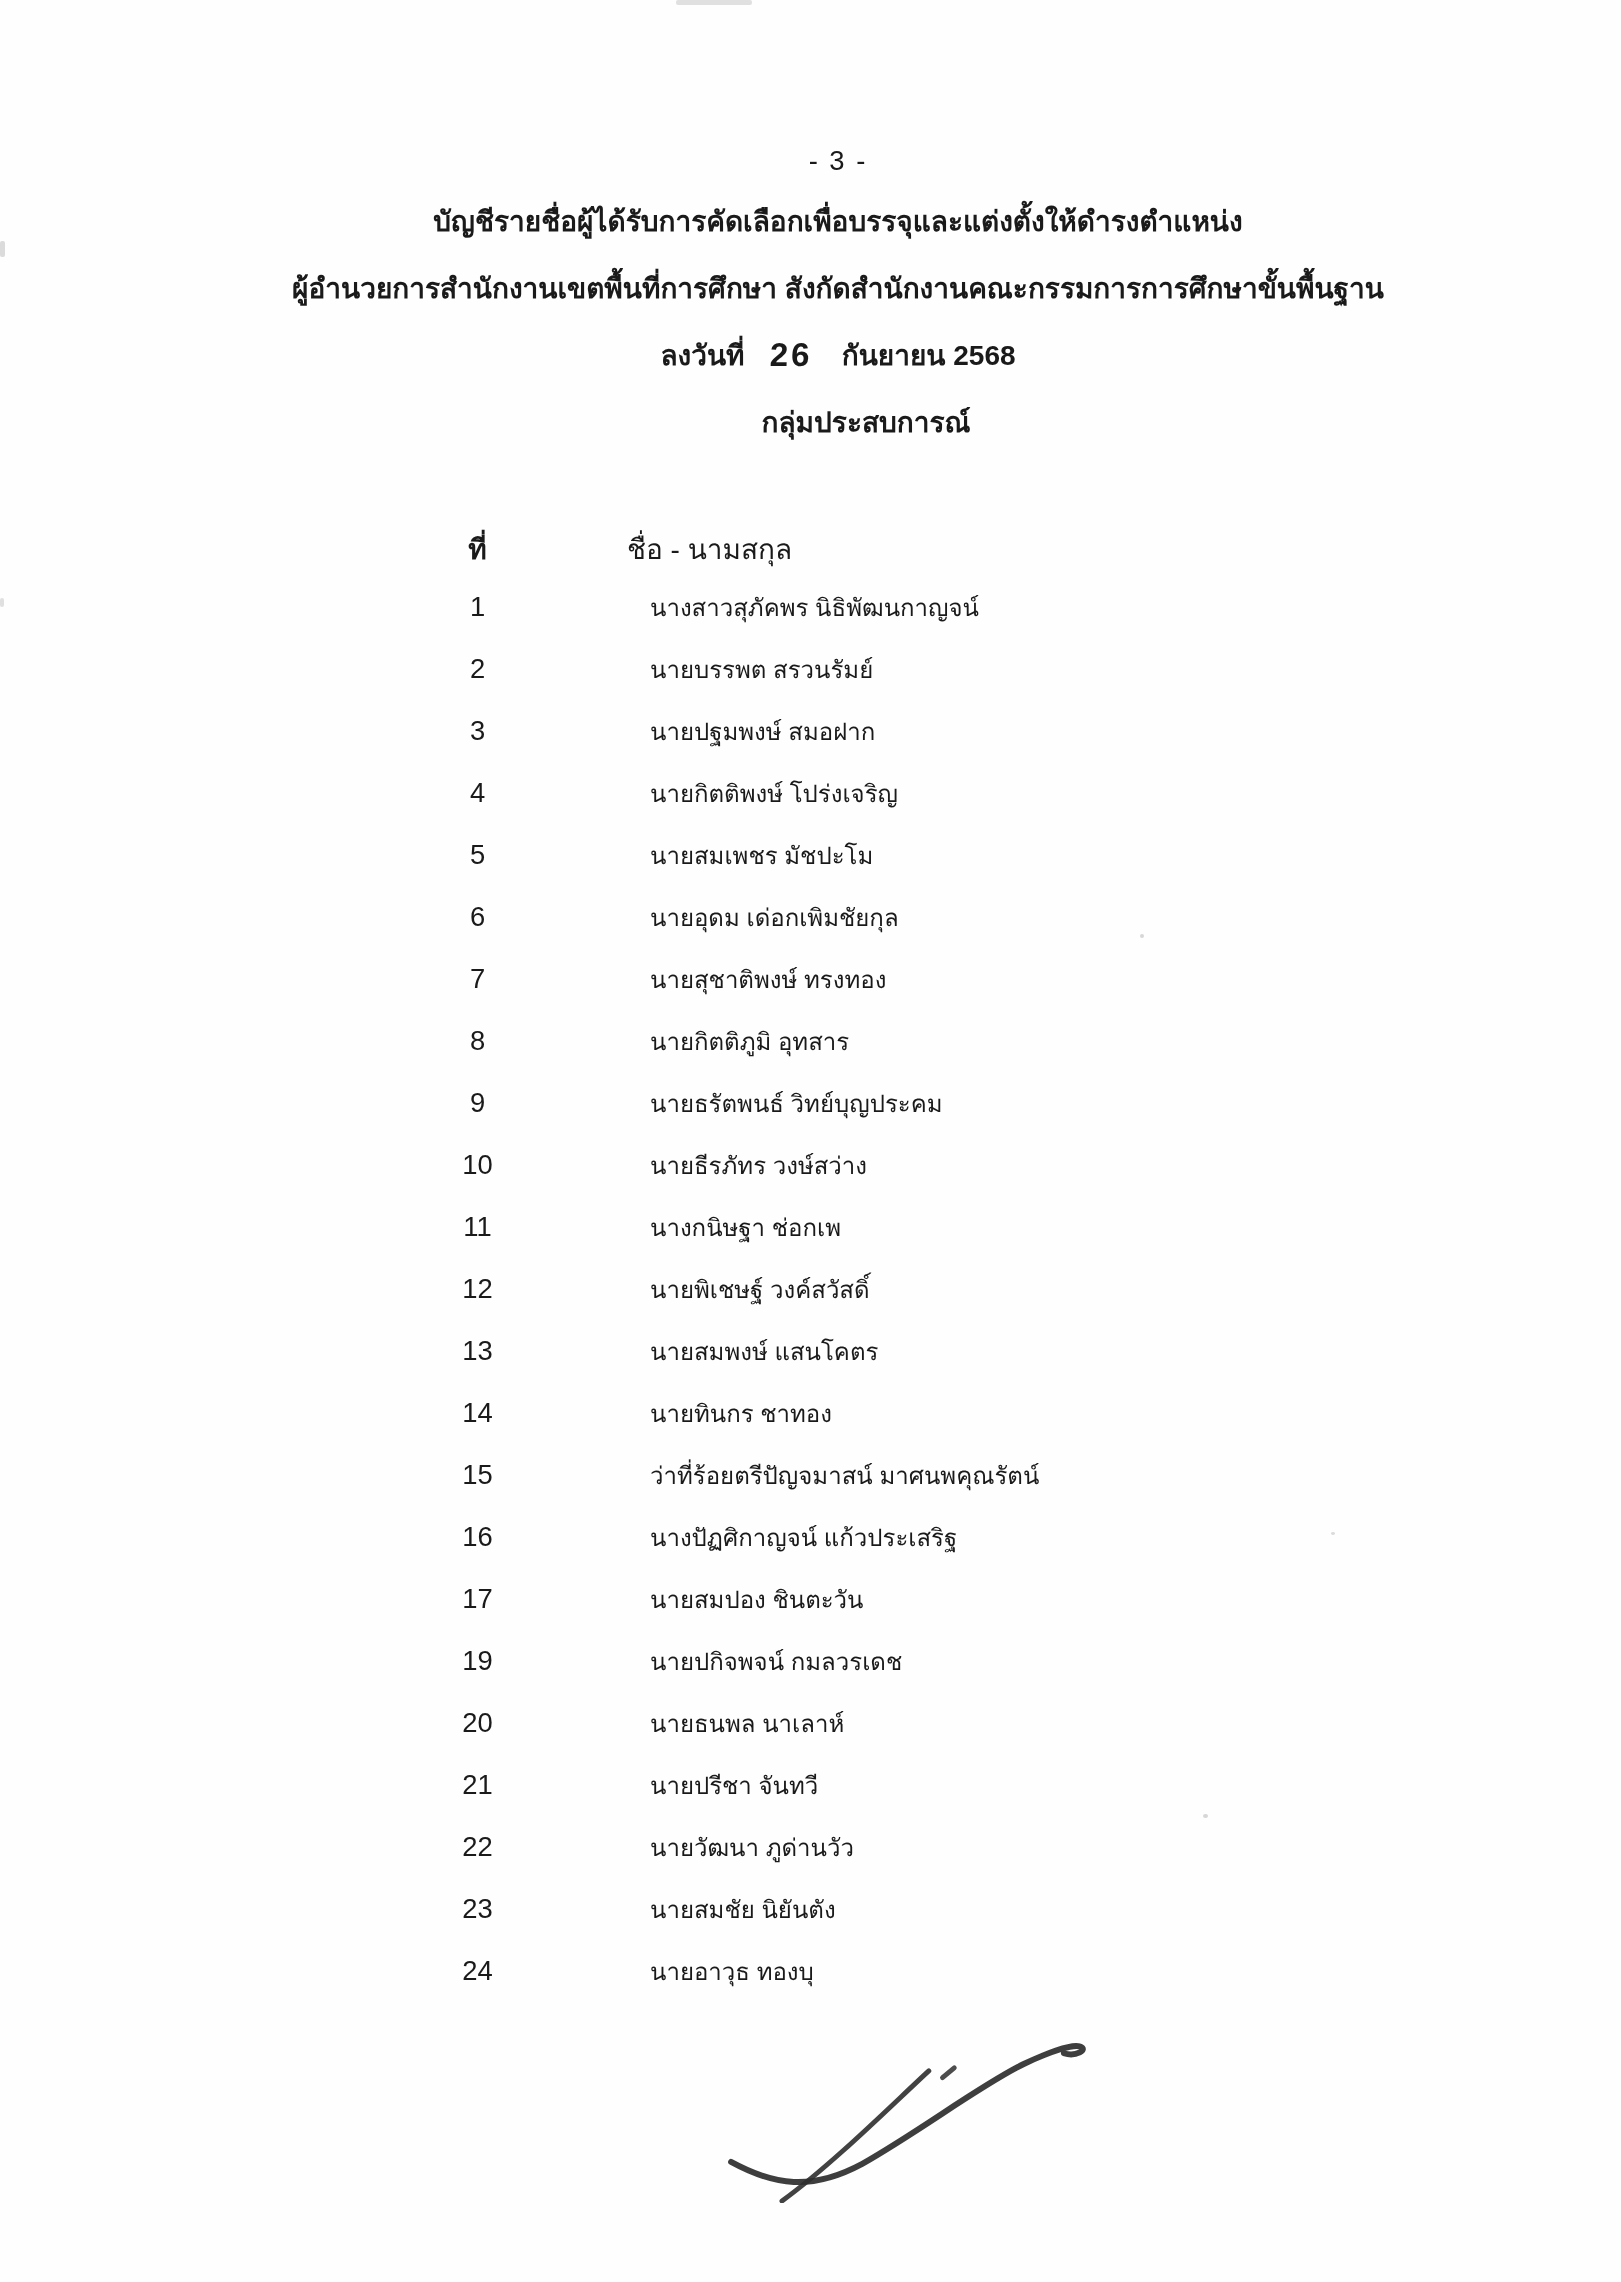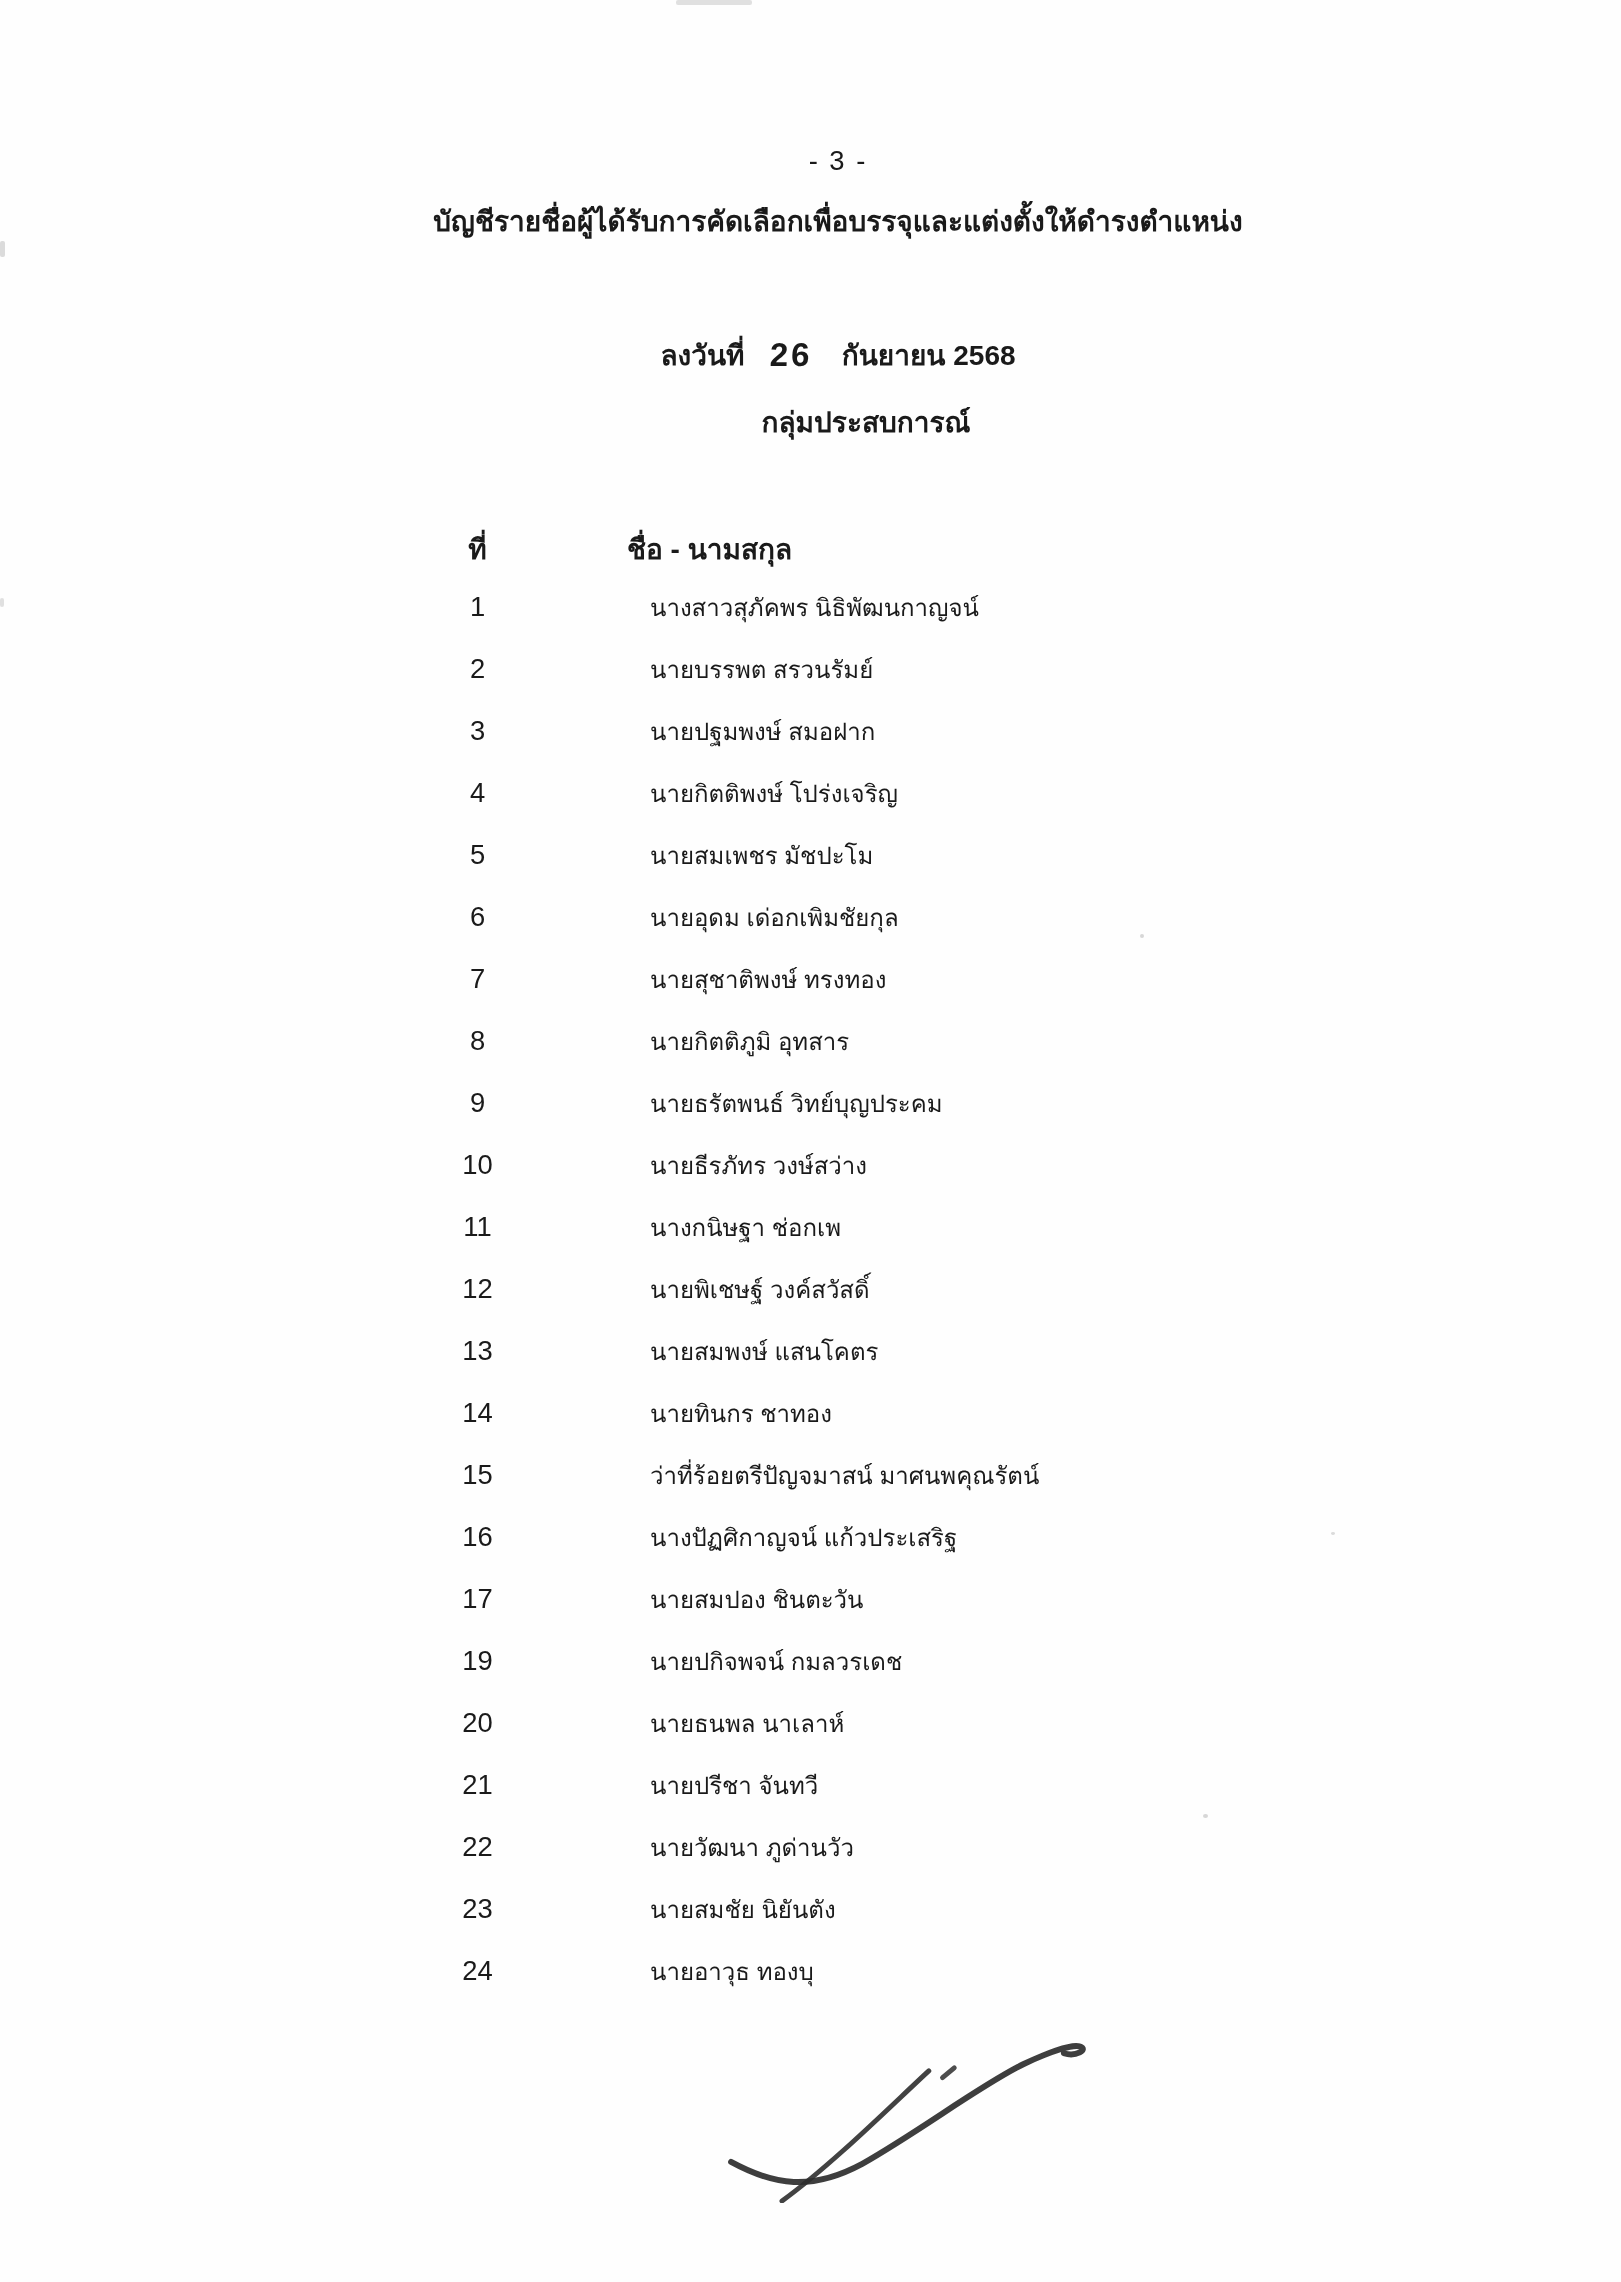--- a/index.html
+++ b/index.html
@@ -33,21 +33,21 @@
   }
   .dateline .suffix{margin-left:3.9px;text-align:right;}
   .grouptitle{top:400px;font-size:28px;font-weight:bold;margin-left:28px;}
 
   .thead-no{
     position:absolute;left:421px;top:527px;width:113px;
     text-align:center;font-size:28px;font-weight:bold;
   }
   .thead-name{
     position:absolute;left:627px;top:527px;
-    font-size:28px;font-weight:bold;white-space:nowrap;
+    font-size:28px;font-weight:normal;white-space:nowrap;
   }
   .rows-host{position:absolute;left:0;top:576px;width:100%;}
   .trow{position:relative;height:62px;display:flex;align-items:center;}
   .cell-no{
     position:absolute;left:421px;width:113px;
     text-align:center;font-size:27.4px;
   }
   .cell-name{
     position:absolute;left:650px;
     font-size:24px;white-space:nowrap;
@@ -65,20 +65,21 @@
 </style>
 </head>
 <body>
 
 <div class="page">
 
   <div class="centerline pagenum">- 3 -</div>
 
   <div class="centerline title1">บัญชีรายชื่อผู้ได้รับการคัดเลือกเพื่อบรรจุและแต่งตั้งให้ดำรงตำแหน่ง</div>
 
+  <div class="centerline title2">ผู้อำนวยการสำนักงานเขตพื้นที่การศึกษา สังกัดสำนักงานคณะกรรมการการศึกษาขั้นพื้นฐาน</div>
 
   <div class="centerline dateline">
     <span>ลงวันที่</span>
     <span class="day">26</span>
     <span class="suffix">กันยายน  2568</span>
   </div>
 
   <div class="centerline grouptitle">กลุ่มประสบการณ์</div>
 
   <div class="thead-no">ที่</div>

